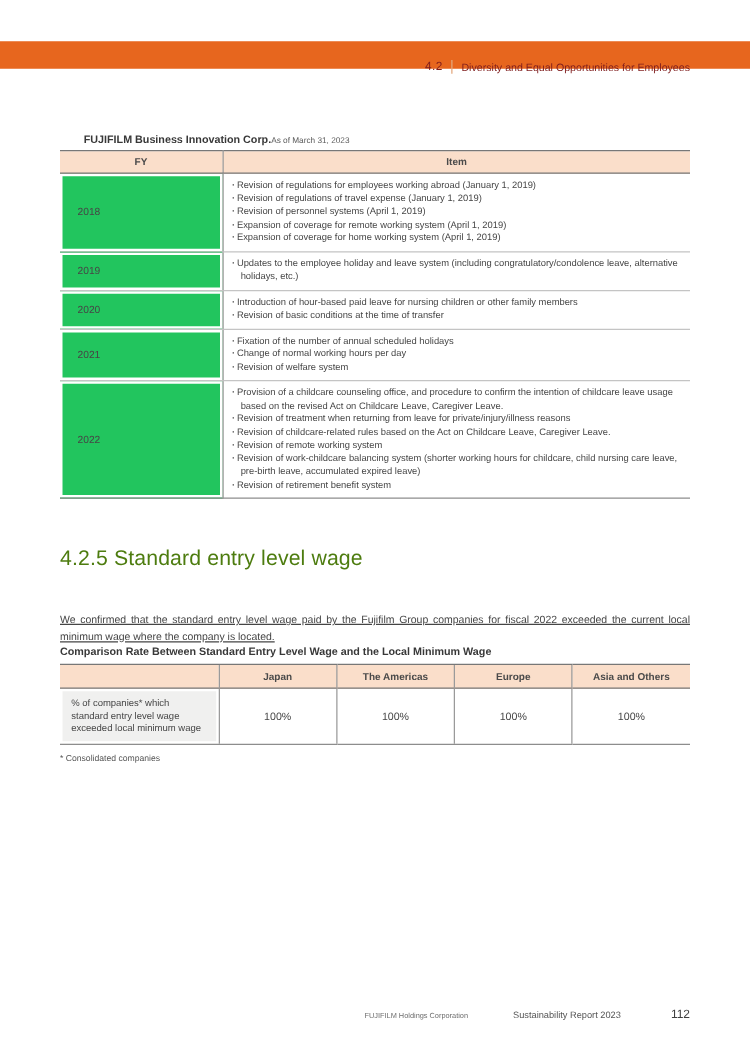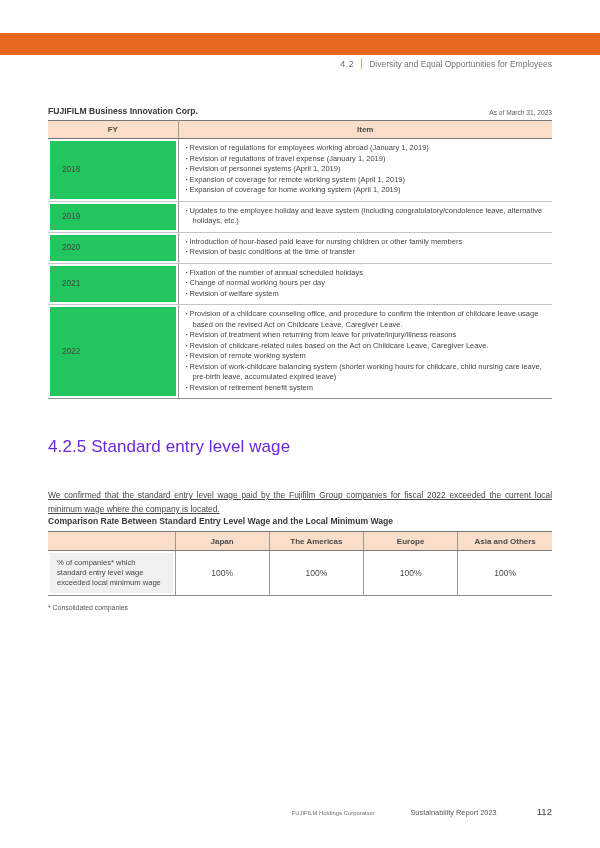--- a/index.html
+++ b/index.html
@@ -12,31 +12,31 @@
     font-family: "Liberation Sans", sans-serif;
     color: #3c3c3c;
     overflow: hidden;
   }
   .topbar {
     position: absolute; top: 33px; left: 0;
     width: 600px; height: 22px;
     background: #e7661e;
   }
   .section-header {
-    position: absolute; top: 58px; right: 48px;
+    position: absolute; top: 48px; right: 48px;
     display: flex; align-items: center;
-    color: #737373;
+    color: #7f1d1d;
   }
   .section-number { font-size: 9.5px; letter-spacing: 0.3px; }
   .sh-divider { width: 1px; height: 11px; background: #e3a87e; margin: 0 7px; }
   .section-title { font-size: 8.5px; }
 
   .content { position: absolute; top: 106px; left: 48px; width: 504px; }
 
-  .table1-caption { display: flex; justify-content: space-between; align-items: flex-end; margin-bottom: 4px; }
+  .table1-caption { display: flex; align-items: flex-end; margin-bottom: 4px; margin-left: 19px; }
   .t1-title { font-size: 8.6px; font-weight: bold; color: #383838; }
   .t1-asof  { font-size: 6.6px; color: #5a5a5a; }
 
   table { border-collapse: collapse; width: 504px; table-layout: fixed; }
 
   .rev-table th {
     background: #fadeca;
     font-size: 8px; font-weight: bold; color: #4a4a4a;
     padding: 4px 2px;
     border-top: 1.4px solid #777777;
@@ -64,21 +64,21 @@
     line-height: 1.4;
     padding-left: 7px;
     text-indent: -7px;
   }
   .item::before { content: "\00B7\2009"; font-weight: bold; color: #464646; }
 
   .h425 {
     margin-top: 38px;
     font-size: 17px;
     font-weight: 400;
-    color: #6d28d9;
+    color: #4d7c0f;
     letter-spacing: 0.1px;
   }
   .body-paragraph {
     margin-top: 32px;
     font-size: 8.4px;
     line-height: 1.62;
     text-align: justify;
     color: #454545;
     width: 504px;
     text-decoration: underline;

